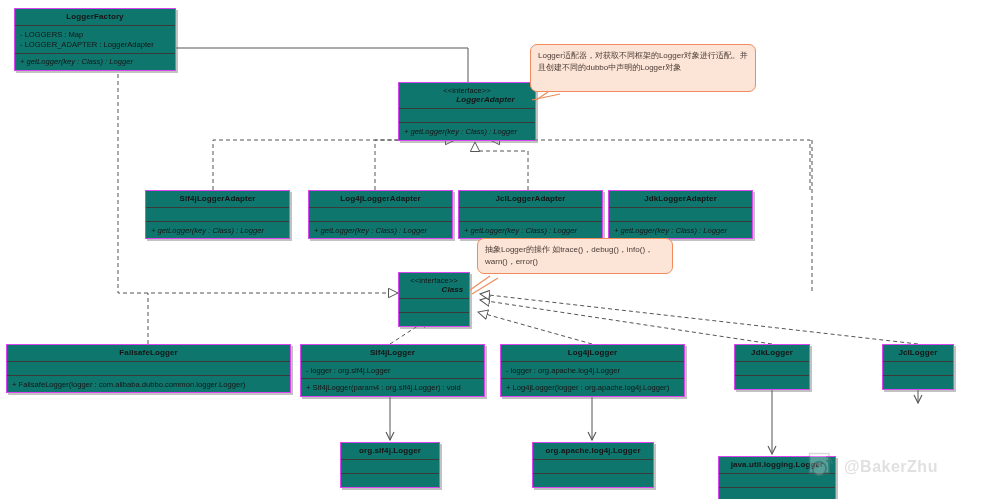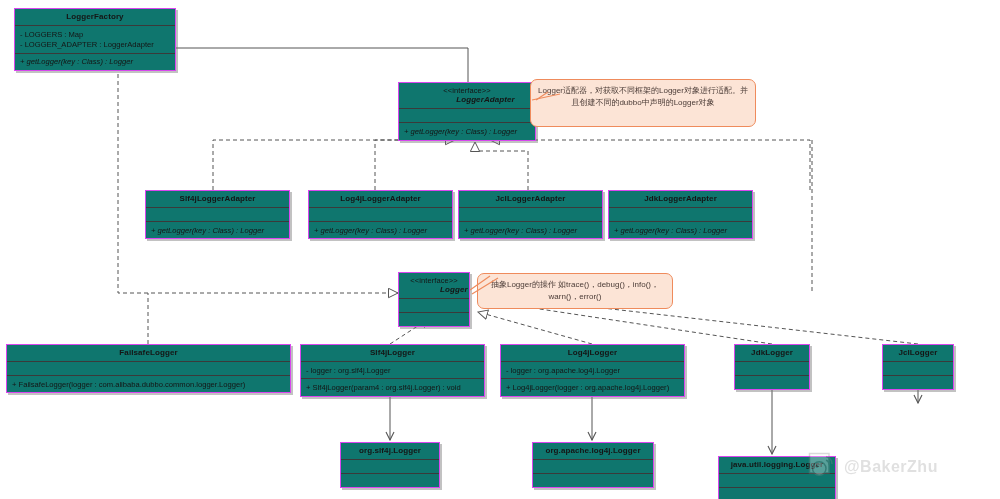--- a/index.html
+++ b/index.html
@@ -79,23 +79,21 @@
   
   .note {
     position: absolute;
     box-sizing: border-box;
     background: #fce4d6;
     border: 1px solid #ef8b5c;
     border-radius: 7px;
     color: #4a3b36;
     font-size: 8px;
     line-height: 1.45;
-    text-align: center;
     padding: 5px 7px;
-    margin-top: 35px;
   }
 
   
   #watermark {
     position: absolute;
     display: flex;
     align-items: center;
     gap: 6px;
     opacity: 0.30;
     pointer-events: none;
@@ -228,21 +226,21 @@
     </div>
     <div class="compartment empty"></div>
     <div class="compartment">
       <div class="member abstract">+ getLogger(key : Class) : Logger</div>
     </div>
   </div>
 
   <div class="uml" style="left:398px; top:272px; width:72px;">
     <div class="title iface">
       <span class="stereo">&lt;&lt;interface&gt;&gt;</span>
-      <span class="name">Logger</span>
+      <span class="name">Class</span>
     </div>
     <div class="compartment empty"></div>
     <div class="compartment empty"></div>
   </div>
 
   <div class="uml" style="left:6px; top:344px; width:285px;">
     <div class="title">
       <span class="name">FailsafeLogger</span>
     </div>
     <div class="compartment empty"></div>

